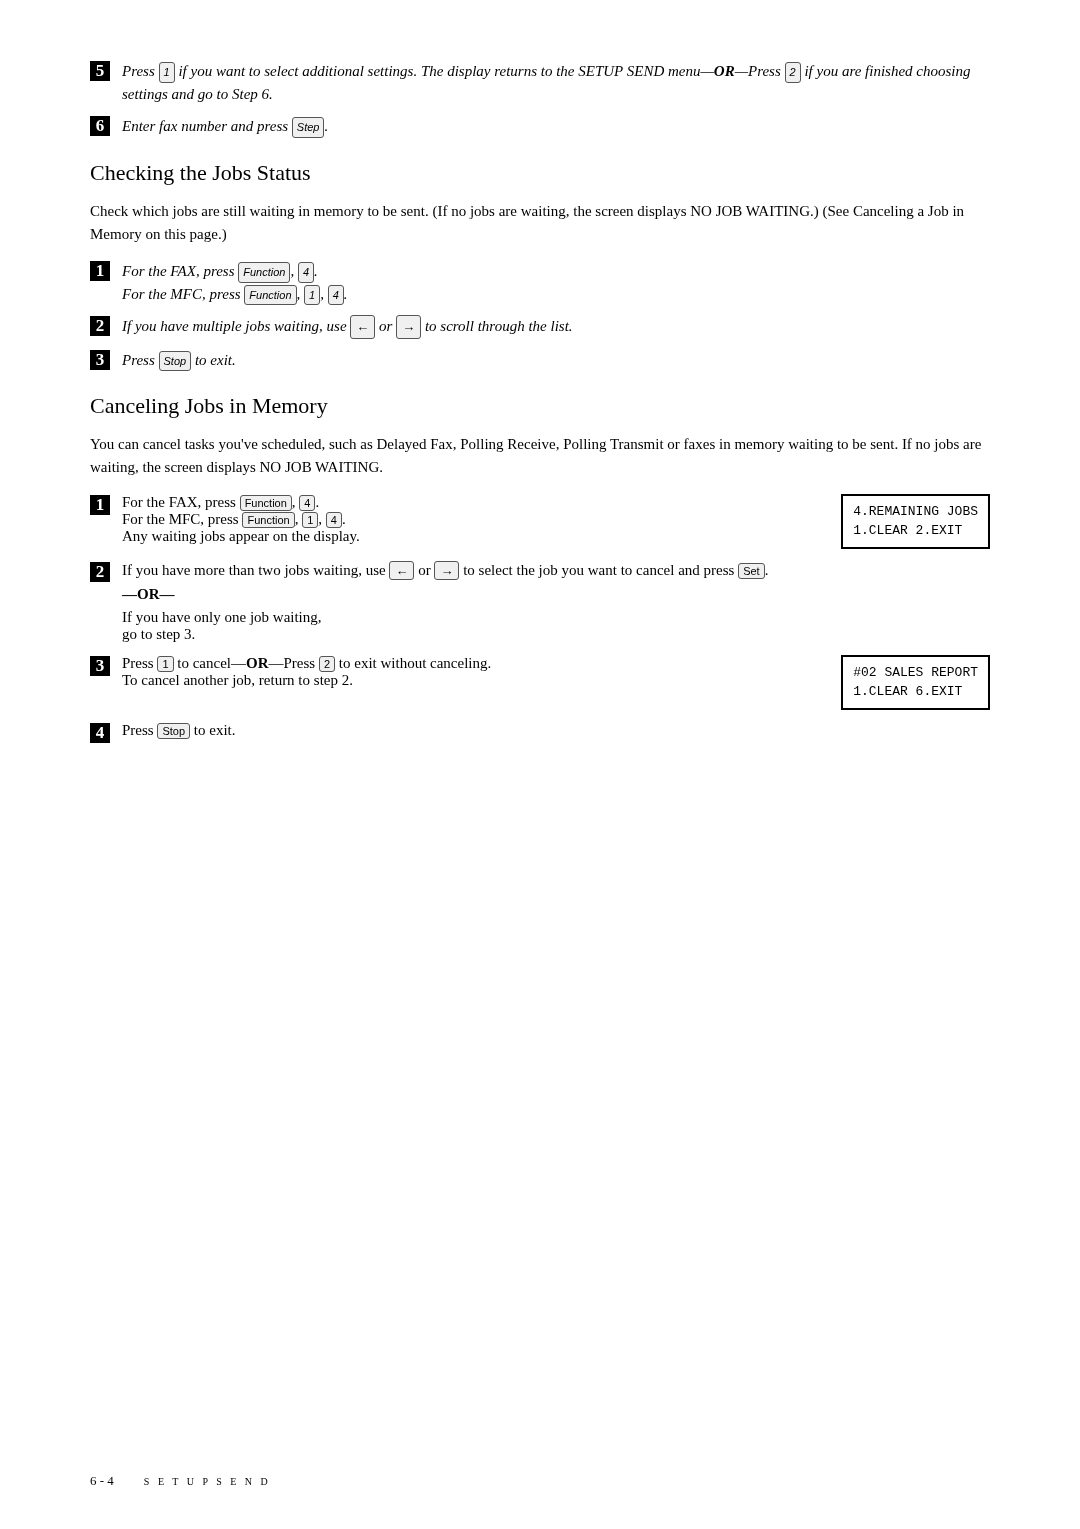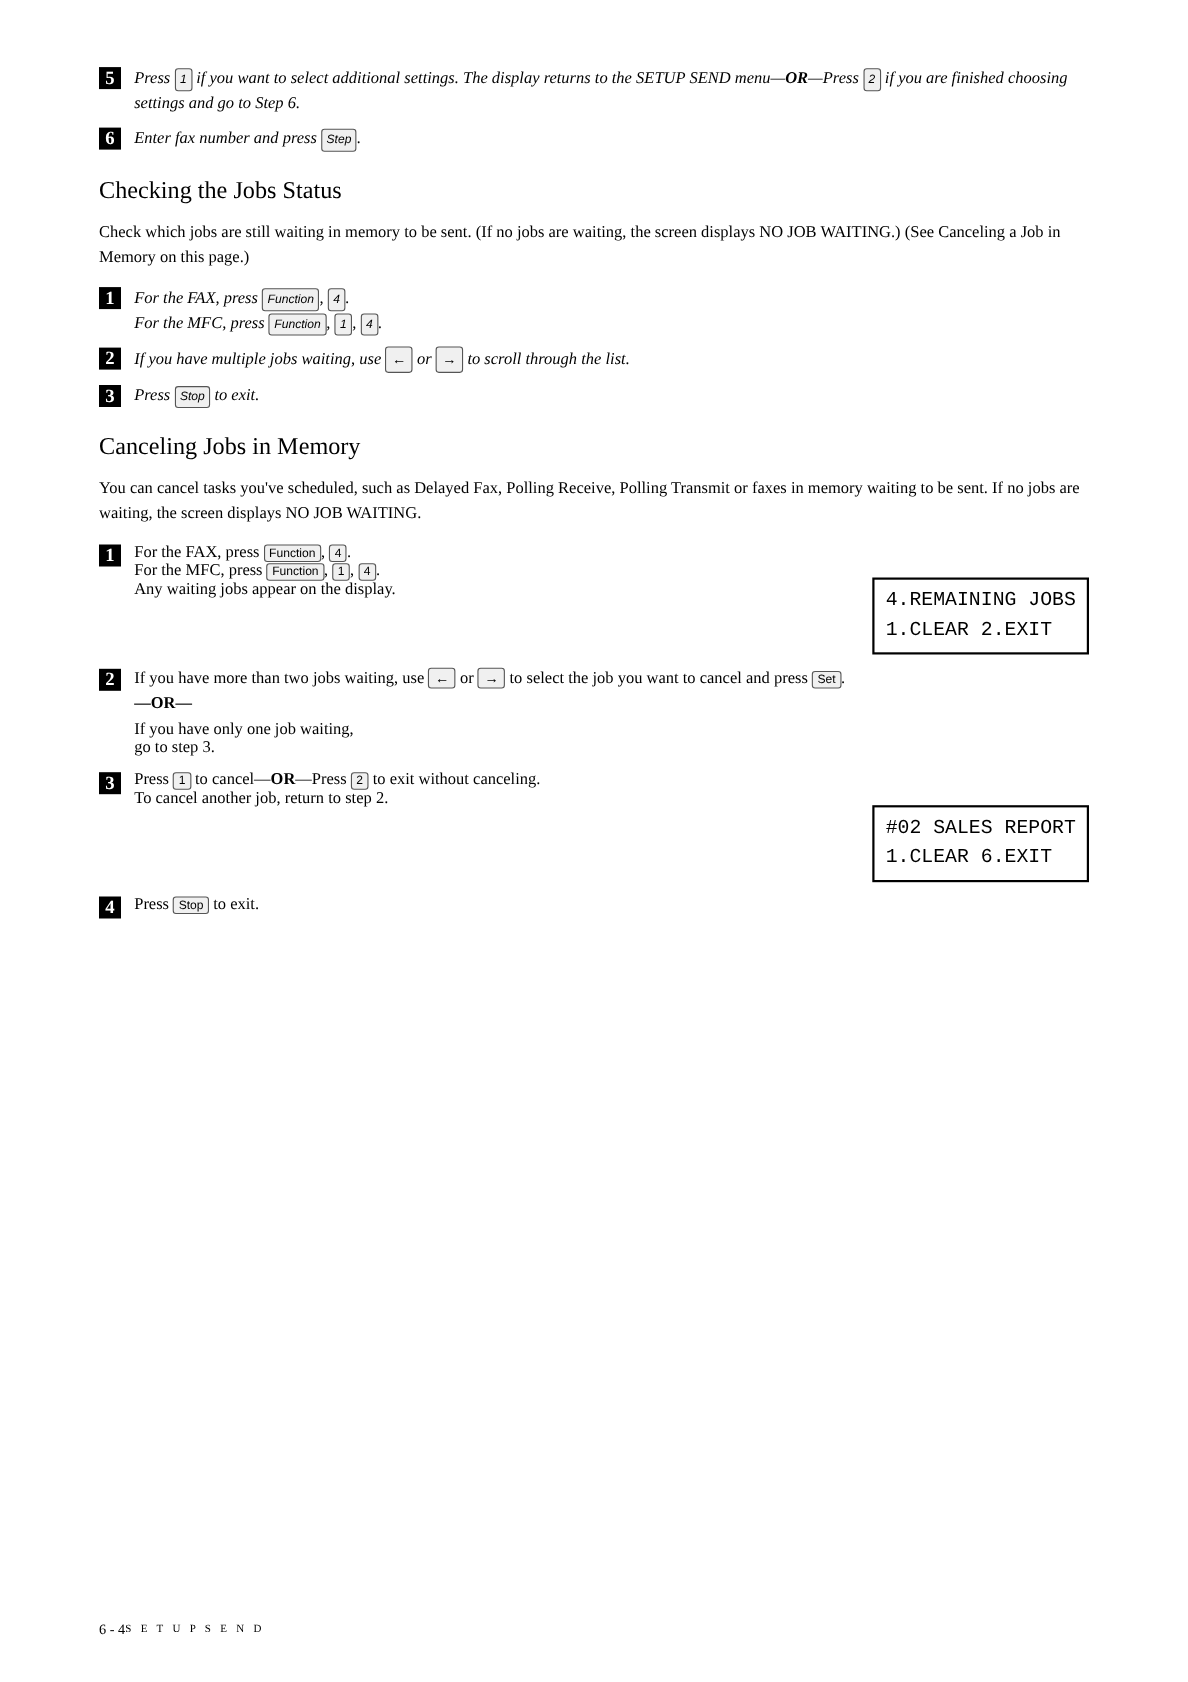--- a/index.html
+++ b/index.html
@@ -62,28 +62,27 @@
       font-size: 11px;
       border: 1px solid #555;
       border-radius: 3px;
       padding: 1px 4px;
       background: #f0f0f0;
       display: inline-block;
     }
 
     .lcd-box {
       font-family: 'Courier New', Courier, monospace;
-      font-size: 18px;
+      font-size: 13px;
       border: 2px solid #000;
       padding: 6px 10px;
       background: #fff;
       display: inline-block;
       white-space: pre;
       line-height: 1.5;
-      margin-top: 31px;
     }
 
     .step-row {
       display: flex;
       align-items: flex-start;
       margin-bottom: 12px;
     }
 
     .step-row-content {
       flex: 1;
@@ -99,20 +98,21 @@
       margin: 6px 0;
     }
 
     .footer {
       position: absolute;
       bottom: 40px;
       left: 90px;
       right: 90px;
       display: flex;
       align-items: center;
+      gap: 30px;
     }
 
     .footer-page {
       font-size: 13px;
     }
 
     .footer-title {
       font-size: 10px;
       letter-spacing: 3px;
     }

